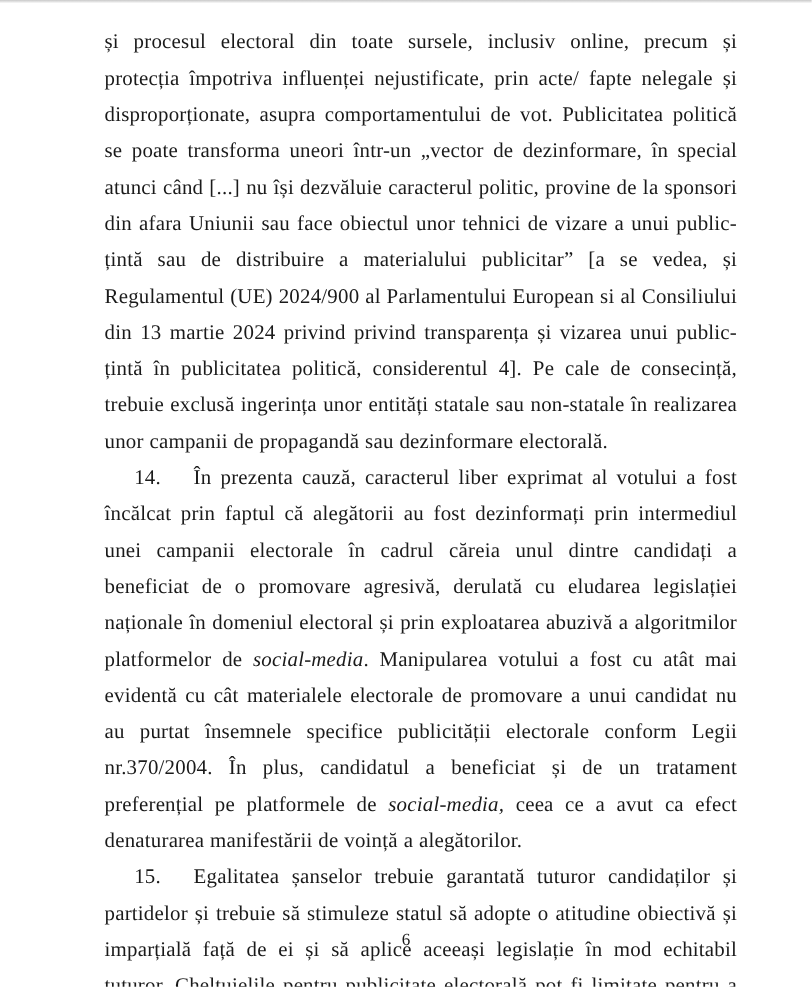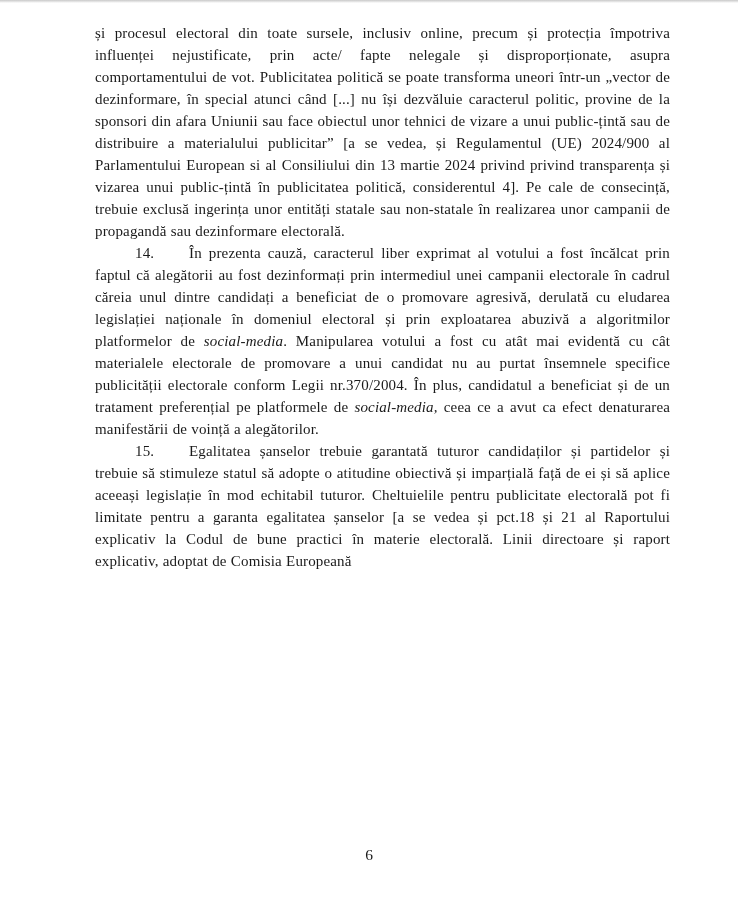--- a/index.html
+++ b/index.html
@@ -32,33 +32,33 @@
     box-sizing: border-box;
     padding: 22px 68px 0 95px;
   }
   .doc-body {
     width: 575px;
   }
   p.para {
     margin: 0;
     text-align: justify;
     text-justify: inter-word;
-    font-size: 15px;
-    line-height: 22px;
+    font-size: 19px;
+    line-height: 33px;
     letter-spacing: 0.01em;
     word-spacing: 0.02em;
     hyphens: none;
   }
   p.para.numbered {
     text-indent: 0;
   }
   .num-label {
     display: inline-block;
     width: 54px;
-    margin-left: 40px;
+    margin-left: 27px;
   }
   .it {
     font-style: italic;
   }
   .page-number {
     position: absolute;
     left: 0;
     right: 0;
     top: 846px;
     text-align: center;

